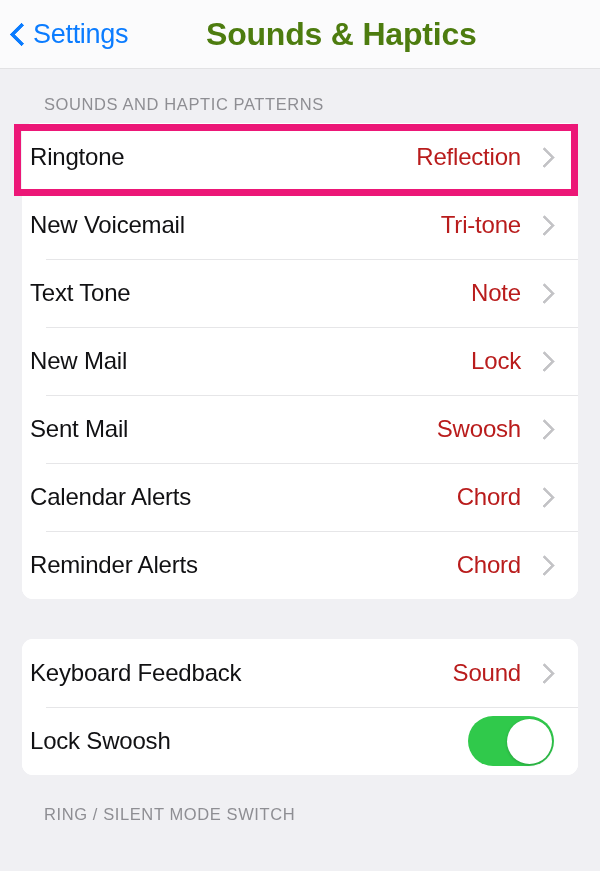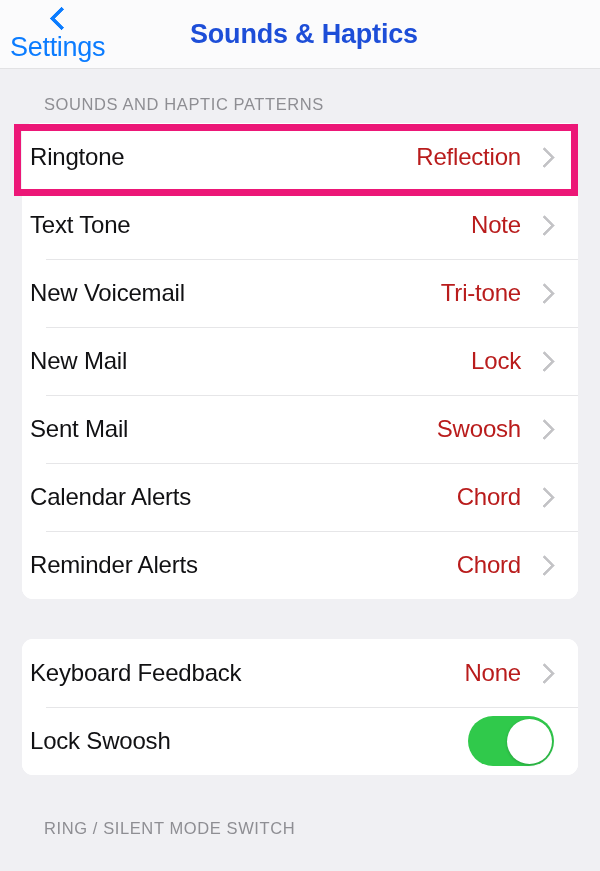--- a/index.html
+++ b/index.html
@@ -23,25 +23,24 @@
     height: 69px;
     background: #fbfbfc;
     border-bottom: 1px solid #e2e2e4;
     display: flex;
     align-items: center;
   }
 
   .back-button {
     display: flex;
     align-items: center;
-    gap: 1px;
+    gap: 8px;
     padding-left: 10px;
     cursor: pointer;
     user-select: none;
-    flex-direction: column;
   }
 
   .back-chevron {
     display: inline-block;
     width: 15px;
     height: 26px;
     position: relative;
   }
   .back-chevron::before {
     content: "";
@@ -57,26 +56,26 @@
   }
 
   .back-label {
     color: #0b7cff;
     font-size: 27px;
     letter-spacing: -0.3px;
   }
 
   .nav-title {
     position: absolute;
-    left: 190px;
+    left: 206px;
     top: 50%;
     transform: translateY(-50%);
-    font-size: 27px;
+    font-size: 32px;
     font-weight: bold;
-    color: #1d4ed8;
+    color: #4d7c0f;
     letter-spacing: -0.2px;
     white-space: nowrap;
   }
 
   
   .content {
     background: #f0f0f3;
     height: 802px;
     position: relative;
   }
@@ -206,32 +205,32 @@
 
   <div class="card">
 
     <div class="row">
       <span class="row-label">Ringtone</span>
       <span class="row-value">Reflection</span>
       <span class="chevron"></span>
     </div>
 
     <div class="row">
+      <span class="row-label">New Voicemail</span>
+      <span class="row-value">Tri-tone</span>
+      <span class="chevron"></span>
+    </div>
+
+    <div class="row">
       <span class="row-label">Text Tone</span>
       <span class="row-value">Note</span>
       <span class="chevron"></span>
     </div>
 
     <div class="row">
-      <span class="row-label">New Voicemail</span>
-      <span class="row-value">Tri-tone</span>
-      <span class="chevron"></span>
-    </div>
-
-    <div class="row">
       <span class="row-label">New Mail</span>
       <span class="row-value">Lock</span>
       <span class="chevron"></span>
     </div>
 
     <div class="row">
       <span class="row-label">Sent Mail</span>
       <span class="row-value">Swoosh</span>
       <span class="chevron"></span>
     </div>
@@ -249,30 +248,30 @@
     </div>
 
   </div>
 
   <div class="group-gap"></div>
 
   <div class="card">
 
     <div class="row">
       <span class="row-label">Keyboard Feedback</span>
-      <span class="row-value">None</span>
+      <span class="row-value">Sound</span>
       <span class="chevron"></span>
     </div>
 
     <div class="row">
       <span class="row-label">Lock Swoosh</span>
       <span class="toggle">
         <span class="knob"></span>
       </span>
     </div>
 
   </div>
 
-  <div class="section-header" style="padding-top:44px;">RING / SILENT MODE SWITCH</div>
+  <div class="section-header" style="padding-top:30px;">RING / SILENT MODE SWITCH</div>
 
 </div>
 
 <div class="highlight-box"></div>
 
 </body></html>

